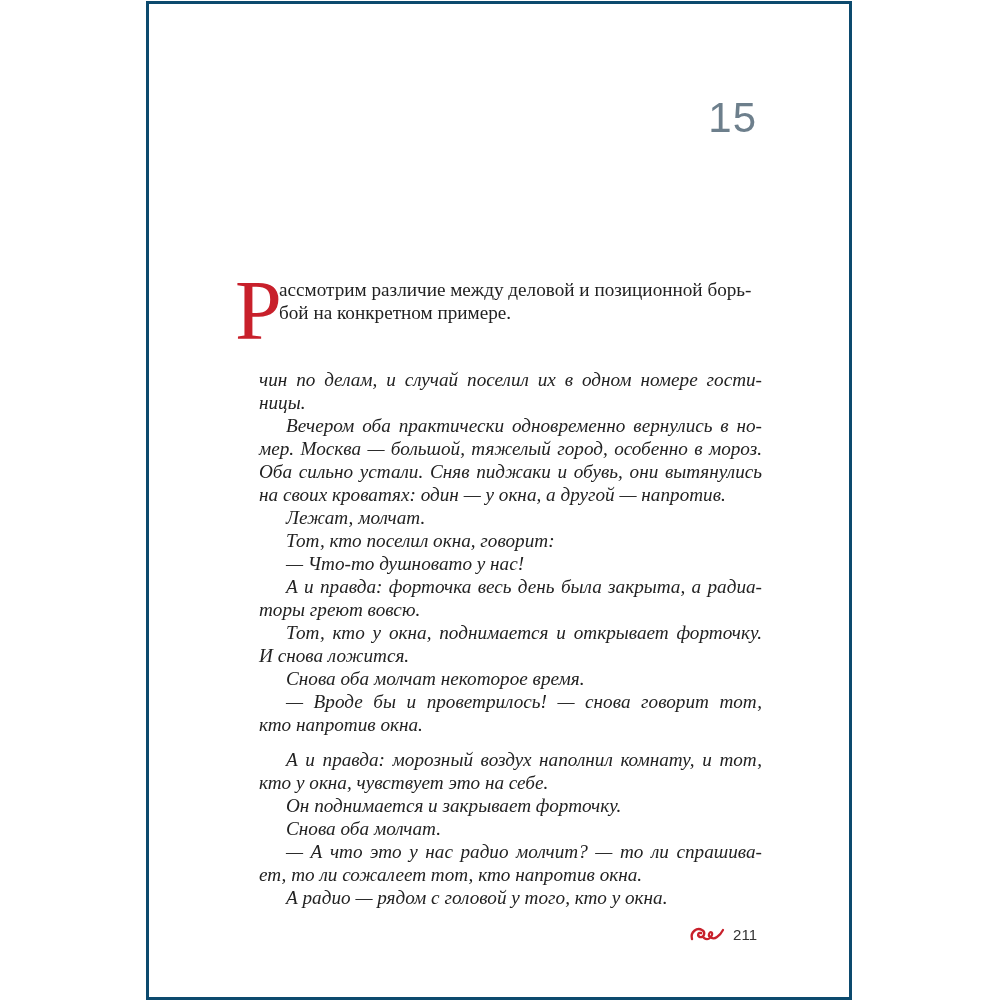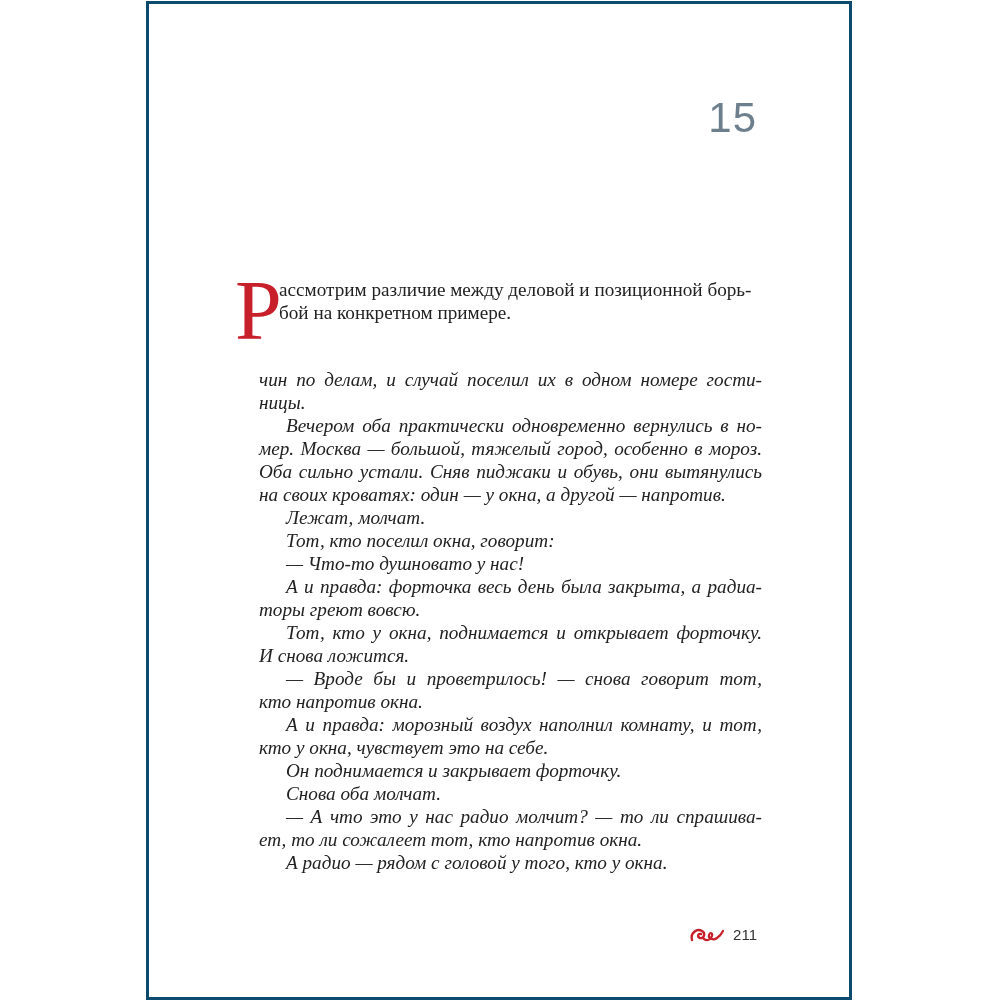--- a/index.html
+++ b/index.html
@@ -92,21 +92,20 @@
     }
     .para .line.justify {
       text-align: justify;
       text-align-last: justify;
     }
     .footer {
       position: absolute;
       right: 92px;
       bottom: 54px;
       display: flex;
-      align-items: center;
       gap: 8px;
     }
     .page-number {
       font-family: "Liberation Sans", sans-serif;
       font-size: 15px;
       color: #333333;
     }
     .swirl-icon svg {
       display: block;
     }
@@ -148,24 +147,27 @@
         </div>
         <div class="para" style="text-indent: 0px;">
           <span class="line first justify">А и правда: форточка весь день была закрыта, а радиа-</span>
           <span class="line">торы греют вовсю.</span>
         </div>
         <div class="para" style="text-indent: 0px;">
           <span class="line first justify">Тот, кто у окна, поднимается и открывает форточку.</span>
           <span class="line">И снова ложится.</span>
         </div>
         <div class="para" style="text-indent: 0px;">
+          <span class="line first">Снова оба молчат некоторое время.</span>
+        </div>
+        <div class="para" style="text-indent: 0px;">
           <span class="line first justify">— Вроде бы и проветрилось! — снова говорит тот,</span>
           <span class="line">кто напротив окна.</span>
         </div>
-        <div class="para" style="text-indent: 0px;">
+        <div class="para" style="text-indent: 0px; margin-top: 12px;">
           <span class="line first justify">А и правда: морозный воздух наполнил комнату, и тот,</span>
           <span class="line">кто у окна, чувствует это на себе.</span>
         </div>
         <div class="para" style="text-indent: 0px;">
           <span class="line first">Он поднимается и закрывает форточку.</span>
         </div>
         <div class="para" style="text-indent: 0px;">
           <span class="line first">Снова оба молчат.</span>
         </div>
         <div class="para" style="text-indent: 0px;">

